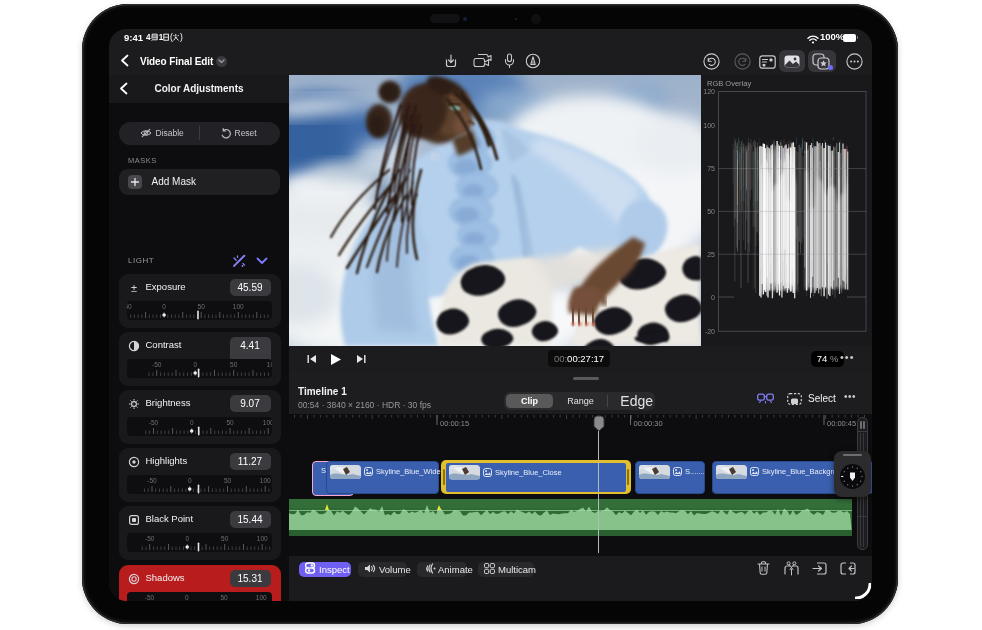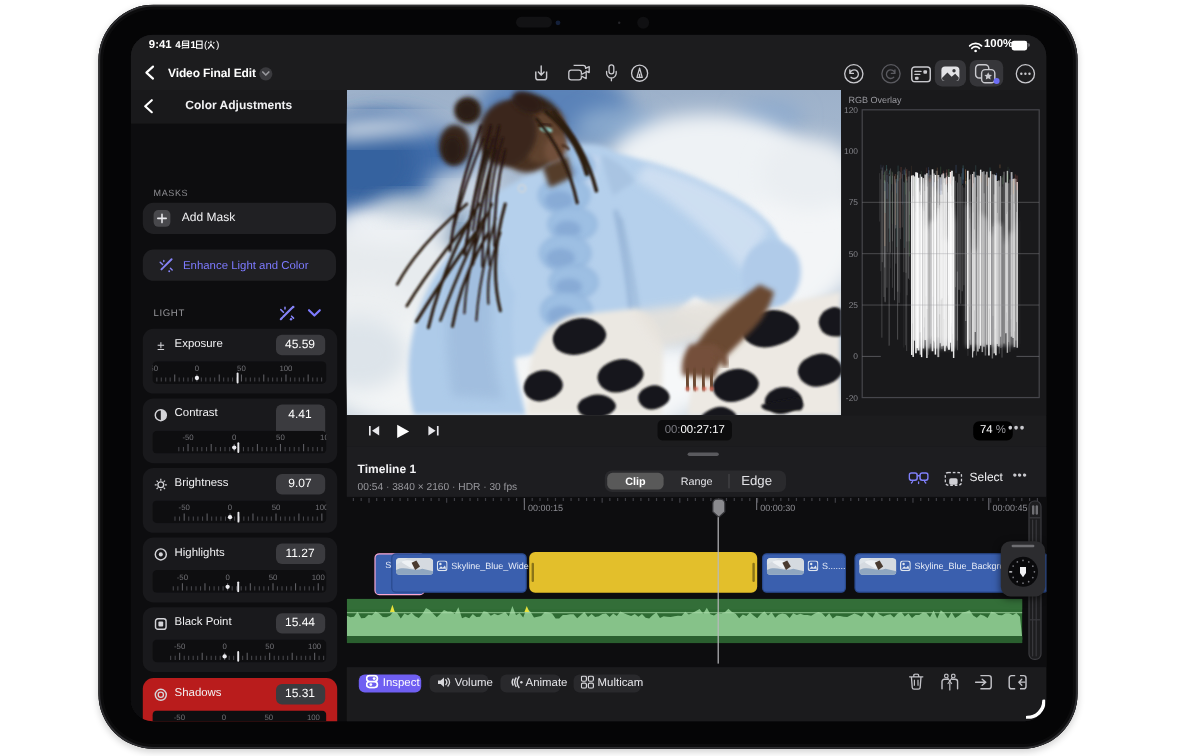--- a/index.html
+++ b/index.html
@@ -92,36 +92,41 @@
         <circle cx="11.9" cy="8.5" r="1" fill="#c9c9ce"></circle>
       </svg>
 
     <div style="position:absolute;left:0;top:46px;width:180px;height:526px;background:#0d0d0f;"></div>
     <div style="position:absolute;left:0;top:46px;width:180px;height:28px;background:#19191b;"></div>
     <svg width="9" height="13" viewBox="0 0 9 13" style="position:absolute;left:10px;top:53px;">
         <path d="M7.5 1.5 L2 6.5 L7.5 11.5" fill="none" stroke="#fff" stroke-width="1.8" stroke-linecap="round" stroke-linejoin="round"></path>
       </svg>
     <div style="position:absolute;left:0px;top:54px;width:180px;text-align:center;font-size:10px;font-weight:bold;color:#f2f2f4;">Color Adjustments</div>
 
+<div style="position:absolute;left:9.5px;top:93px;width:161.5px;height:22.5px;background:#222226;border-radius:11.5px;">
+  <div style="position:absolute;left:80.5px;top:4px;width:1px;height:14px;background:#3c3c40;"></div>
+  <svg width="12" height="12" viewBox="0 0 12 12" style="position:absolute;left:21px;top:5px;">
+          <path d="M1 6 C3.2 3.1 8.8 3.1 11 6 C8.8 8.9 3.2 8.9 1 6 Z" fill="none" stroke="#c0c0c5" stroke-width="1"></path>
+          <circle cx="6" cy="6" r="1.9" fill="none" stroke="#c0c0c5" stroke-width="1"></circle>
+          <path d="M2.2 9.6 L9.8 2.4" stroke="#c0c0c5" stroke-width="1.1" stroke-linecap="round"></path>
+        </svg>
+        <div style="position:absolute;left:37px;top:6px;font-size:8.5px;color:#c9c9ce;">Disable</div>
+  <svg width="12" height="12" viewBox="0 0 12 12" style="position:absolute;left:100px;top:5px;">
+          <path d="M3.2 3.2 a4.2 4.2 0 1 1 -1 4.5 M3.2 1 v2.5 h2.5" transform="translate(1,0.5)" fill="none" stroke="#b8b8bd" stroke-width="1.2" stroke-linecap="round" stroke-linejoin="round"></path>
+        </svg>
+        <div style="position:absolute;left:116px;top:6px;font-size:8.5px;color:#c9c9ce;">Reset</div>
+</div>
 <div style="position:absolute;left:19px;top:127px;font-size:7.5px;letter-spacing:0.5px;color:#8e8e93;">MASKS</div>
 <div style="position:absolute;left:9.5px;top:140px;width:161.5px;height:26px;background:#202023;border-radius:9px;">
   <div style="position:absolute;left:9px;top:6px;width:14px;height:14px;background:#48484c;border-radius:4px;">
     <svg width="14" height="14" viewBox="0 0 14 14" style="position:absolute;left:0px;top:0px;">
             <path d="M7 3.5v7M3.5 7h7" stroke="#e8e8ec" stroke-width="1.3" stroke-linecap="round"></path>
           </svg>
   </div>
   <div style="position:absolute;left:33px;top:7px;font-size:10px;color:#f2f2f4;">Add Mask</div>
-</div>
-<div style="position:absolute;left:9.5px;top:179px;width:161.5px;height:26px;background:#202023;border-radius:9px;">
-  <svg width="14" height="14" viewBox="0 0 14 14" style="position:absolute;left:12px;top:6px;">
-          <path d="M5 9 L12 2 M3.5 10.5 l1 -1" stroke="#8583f7" stroke-width="1.6" stroke-linecap="round"></path>
-          <path d="M2.5 4.5 l2 2 M5.5 3 v1M11 9.5 l1.5 1.5" stroke="#8583f7" stroke-width="1.2" stroke-linecap="round"></path>
-          <circle cx="10" cy="12" r="0.8" fill="#8583f7"></circle>
-        </svg>
-  <div style="position:absolute;left:34px;top:7.5px;font-size:9.5px;color:#7d7aff;">Enhance Light and Color</div>
 </div>
 <div style="position:absolute;left:19px;top:227px;font-size:8px;letter-spacing:0.5px;color:#98989d;">LIGHT</div>
 <svg width="15" height="15" viewBox="0 0 15 15" style="position:absolute;left:122px;top:224px;">
         <path d="M5 11 L12.5 3.5 M3 13 l1 -1" stroke="#8583f7" stroke-width="1.8" stroke-linecap="round"></path>
         <path d="M3 5 l2.2 2.2 M6.5 3 v1.4 M12 10.5 l1.6 1.6" stroke="#8583f7" stroke-width="1.3" stroke-linecap="round"></path>
         <circle cx="11.5" cy="13" r="1" fill="#8583f7"></circle>
         <circle cx="13.3" cy="2.8" r="1.1" fill="#8583f7"></circle>
       </svg>
 <svg width="12" height="8" viewBox="0 0 12 8" style="position:absolute;left:147px;top:228px;">
         <path d="M1.5 1.5 L6 6 L10.5 1.5" fill="none" stroke="#7d7aff" stroke-width="1.8" stroke-linecap="round" stroke-linejoin="round"></path>
@@ -690,21 +695,21 @@
     <div style="position:absolute;left:180px;top:385px;width:583px;height:142px;background:#0d0d0f;"></div>
 
 <div style="position:absolute;left:180px;top:343px;width:583px;height:42px;background:#1d1d20;"></div>
 <div style="position:absolute;left:464px;top:347.5px;width:26px;height:3px;background:#5a5a5e;border-radius:1.5px;"></div>
 <div style="position:absolute;left:189px;top:357px;font-size:10px;font-weight:bold;color:#f2f2f4;">Timeline 1</div>
 <div style="position:absolute;left:189px;top:371px;font-size:8.5px;color:#98989d;">00:54 · 3840 × 2160 · HDR · 30 fps</div>
 <div style="position:absolute;left:395px;top:362.5px;width:151px;height:18px;background:#2a2a2d;border-radius:6px;">
   <div style="position:absolute;left:2px;top:2px;width:47px;height:14px;background:#595959;border-radius:4.5px;text-align:center;line-height:14px;font-size:9px;font-weight:bold;color:#fff;">Clip</div>
   <div style="position:absolute;left:52px;top:0;width:49px;height:18px;text-align:center;line-height:18px;font-size:9px;color:#e2e2e6;">Range</div>
   <div style="position:absolute;left:103px;top:3px;width:1px;height:12px;background:#46464a;"></div>
-  <div style="position:absolute;left:104px;top:0;width:45px;height:18px;text-align:center;line-height:18px;font-size:11px;color:#e2e2e6;">Edge</div>
+  <div style="position:absolute;left:104px;top:0;width:45px;height:18px;text-align:right;line-height:18px;font-size:14px;color:#e2e2e6;">Edge</div>
 </div>
 <svg width="17" height="12" viewBox="0 0 17 12" style="position:absolute;left:648px;top:363px;">
         <rect x="0.7" y="2.2" width="6.6" height="6" rx="1.8" fill="none" stroke="#7f7ff8" stroke-width="1.3"></rect>
         <rect x="9.7" y="2.2" width="6.6" height="6" rx="1.8" fill="none" stroke="#7f7ff8" stroke-width="1.3"></rect>
         <path d="M7.3 4.5 h2.4" stroke="#7f7ff8" stroke-width="1.3"></path>
         <path d="M2.5 10.5 l1 -1.2 M8.5 11 v-1.5 M14.5 10.5 l-1 -1.2" stroke="#7f7ff8" stroke-width="1.1" stroke-linecap="round"></path>
       </svg>
       <svg width="15" height="12" viewBox="0 0 15 12" style="position:absolute;left:678px;top:364px;">
         <rect x="0.7" y="0.7" width="13.6" height="10.6" rx="2.5" fill="none" stroke="#d0d0d5" stroke-width="1.2" stroke-dasharray="2.2 1.6"></rect>
         <rect x="4" y="5.5" width="7" height="5.5" rx="1.5" fill="#d0d0d5"></rect>
@@ -742,20 +747,35 @@
           <path d="M0 0 H10 C6 3 2 4 0 6 Z" fill="#dde3e8"></path>
         </svg>
         <svg width="9" height="9" viewBox="0 0 9 9" style="position:absolute;left:37px;top:5px">
           <rect x="0.5" y="0.5" width="8" height="8" rx="2" fill="none" stroke="#dfe5ee" stroke-width="1"></rect>
           <circle cx="3" cy="3" r="1" fill="#dfe5ee"></circle>
           <path d="M1.5 7 L3.5 4.8 L5 6.2 L6.8 4.2 L7.8 7 Z" fill="#dfe5ee"></path>
         </svg>
         <div style="position:absolute;left:49px;top:5px;font-size:7.5px;color:#e8edf8;white-space:nowrap;">Skyline_Blue_Wide</div>
       </div>
 <div style="position:absolute;left:332px;top:431px;width:189.5px;height:34px;background:#e3bf2b;border-radius:5px;">
+        <div style="position:absolute;left:5px;top:2.5px;right:5px;bottom:2.5px;background:#3a5fae;border-radius:2px;">
+          <svg width="31" height="14.5" viewBox="0 0 31 14.5" style="position:absolute;left:2.5px;top:2.5px;border-radius:3px">
+            <rect width="31" height="14.5" rx="3" fill="#d5dae0"></rect>
+            <path d="M0 10 C8 6 14 12 22 9 L31 11 L31 14.5 L0 14.5 Z" fill="#8fa6c0"></path>
+            <path d="M4 3 C9 1 15 2 19 5 L14 9 C10 7 6 5 4 3 Z" fill="#eef1f4"></path>
+            <path d="M13 4 l4 -2 3 5 -4 3 z" fill="#4a3b30"></path>
+            <path d="M0 0 H10 C6 3 2 4 0 6 Z" fill="#dde3e8"></path>
+          </svg>
+          <svg width="9" height="9" viewBox="0 0 9 9" style="position:absolute;left:37px;top:5px">
+            <rect x="0.5" y="0.5" width="8" height="8" rx="2" fill="none" stroke="#dfe5ee" stroke-width="1"></rect>
+            <circle cx="3" cy="3" r="1" fill="#dfe5ee"></circle>
+            <path d="M1.5 7 L3.5 4.8 L5 6.2 L6.8 4.2 L7.8 7 Z" fill="#dfe5ee"></path>
+          </svg>
+          <div style="position:absolute;left:49px;top:5px;font-size:7.5px;color:#e8edf8;white-space:nowrap;">Skyline_Blue_Close</div>
+        </div>
         <div style="position:absolute;left:1.5px;top:9px;width:2px;height:16px;background:#8a7418;border-radius:1px;"></div>
         <div style="position:absolute;right:1.5px;top:9px;width:2px;height:16px;background:#8a7418;border-radius:1px;"></div>
       </div>
 <div style="position:absolute;left:526px;top:432px;width:70px;height:32.5px;background:#3a5fae;border-radius:4px;border:1px solid #2a4a8e;box-sizing:border-box;">
         <svg width="31" height="14.5" viewBox="0 0 31 14.5" style="position:absolute;left:2.5px;top:2.5px;border-radius:3px">
           <rect width="31" height="14.5" rx="3" fill="#d5dae0"></rect>
           <path d="M0 10 C8 6 14 12 22 9 L31 11 L31 14.5 L0 14.5 Z" fill="#8fa6c0"></path>
           <path d="M4 3 C9 1 15 2 19 5 L14 9 C10 7 6 5 4 3 Z" fill="#eef1f4"></path>
           <path d="M13 4 l4 -2 3 5 -4 3 z" fill="#4a3b30"></path>
           <path d="M0 0 H10 C6 3 2 4 0 6 Z" fill="#dde3e8"></path>

